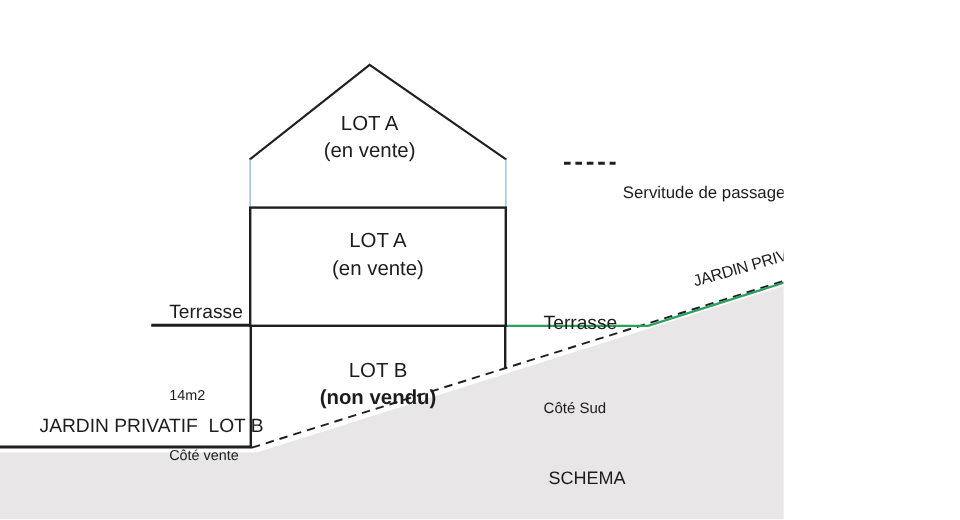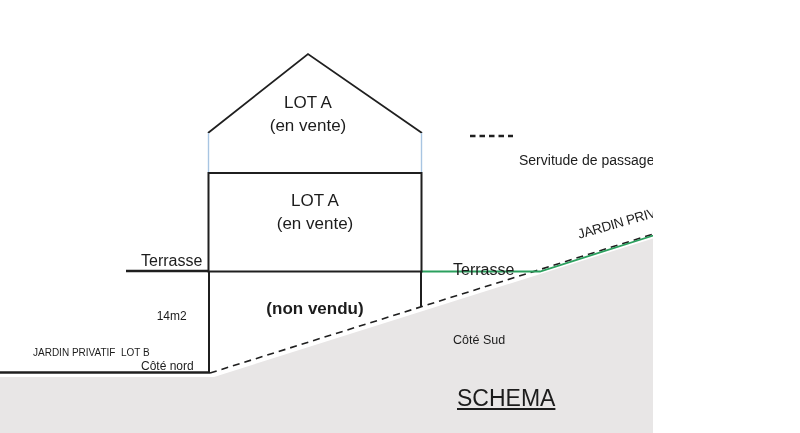--- a/index.html
+++ b/index.html
@@ -19,22 +19,22 @@
   .terr-title{font-size:16px;line-height:19px;}
   .terr-sub{font-size:12px;line-height:14px;}
   .terr-sub-s{font-size:12.5px;line-height:15px;}
   .legend-text{font-size:14px;line-height:22px;}
   .garden-slope{
     font-size:13.5px;
     letter-spacing:-0.3px;
     transform:rotate(-16deg);
     transform-origin:left center;
   }
-  .garden-lotb{font-size:10px;}
-  .footer-text{font-size:23px;line-height:23px;text-decoration:underline;}
+  .garden-lotb{font-size:16px;}
+  .footer-text{font-size:15px;line-height:23px;}
 </style>
 </head>
 <body>
 
 <div class="canvas">
 
   <svg width="800" height="433" viewBox="0 0 800 433">
 
     <polygon points="0,377 214,377 800,192 800,433 0,433" stroke="none" fill="#e8e6e6"></polygon>
 
@@ -66,27 +66,28 @@
     <div class="house-line">LOT A</div>
     <div class="house-line">(en vente)</div>
   </div>
 
   <div class="center-block" style="left:235px;top:189px;width:160px;">
     <div class="house-line">LOT A</div>
     <div class="house-line">(en vente)</div>
   </div>
 
   <div class="center-block" style="left:235px;top:297px;width:160px;">
+    <div class="house-line">LOT B</div>
     <div class="house-line bold">(non vendu)</div>
   </div>
 
   <div class="lbl" style="left:141px;top:215px;">
     <div class="terr-title">Terrasse</div>
-    <div class="terr-sub" style="margin-top:3px;text-align:center;">14m2</div>
-    <div class="terr-sub">Côté nord</div>
+    <div class="terr-sub" style="margin-top:16px;">14m2</div>
+    <div class="terr-sub">Côté vente</div>
   </div>
 
   <div class="lbl" style="left:453px;top:224px;">
     <div class="terr-title">Terrasse</div>
     <div class="terr-sub-s" style="margin-top:18px;">Côté Sud</div>
   </div>
 
   <div class="lbl" style="left:519px;top:113px;">
     <div class="legend-text">Servitude de passage</div>
   </div>

